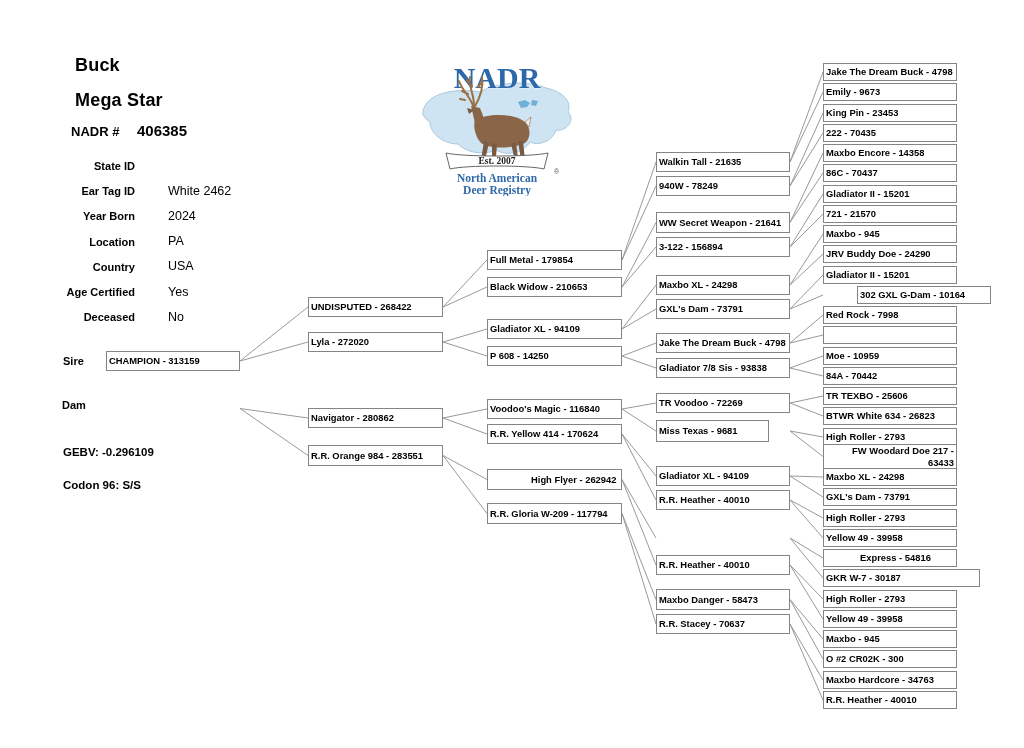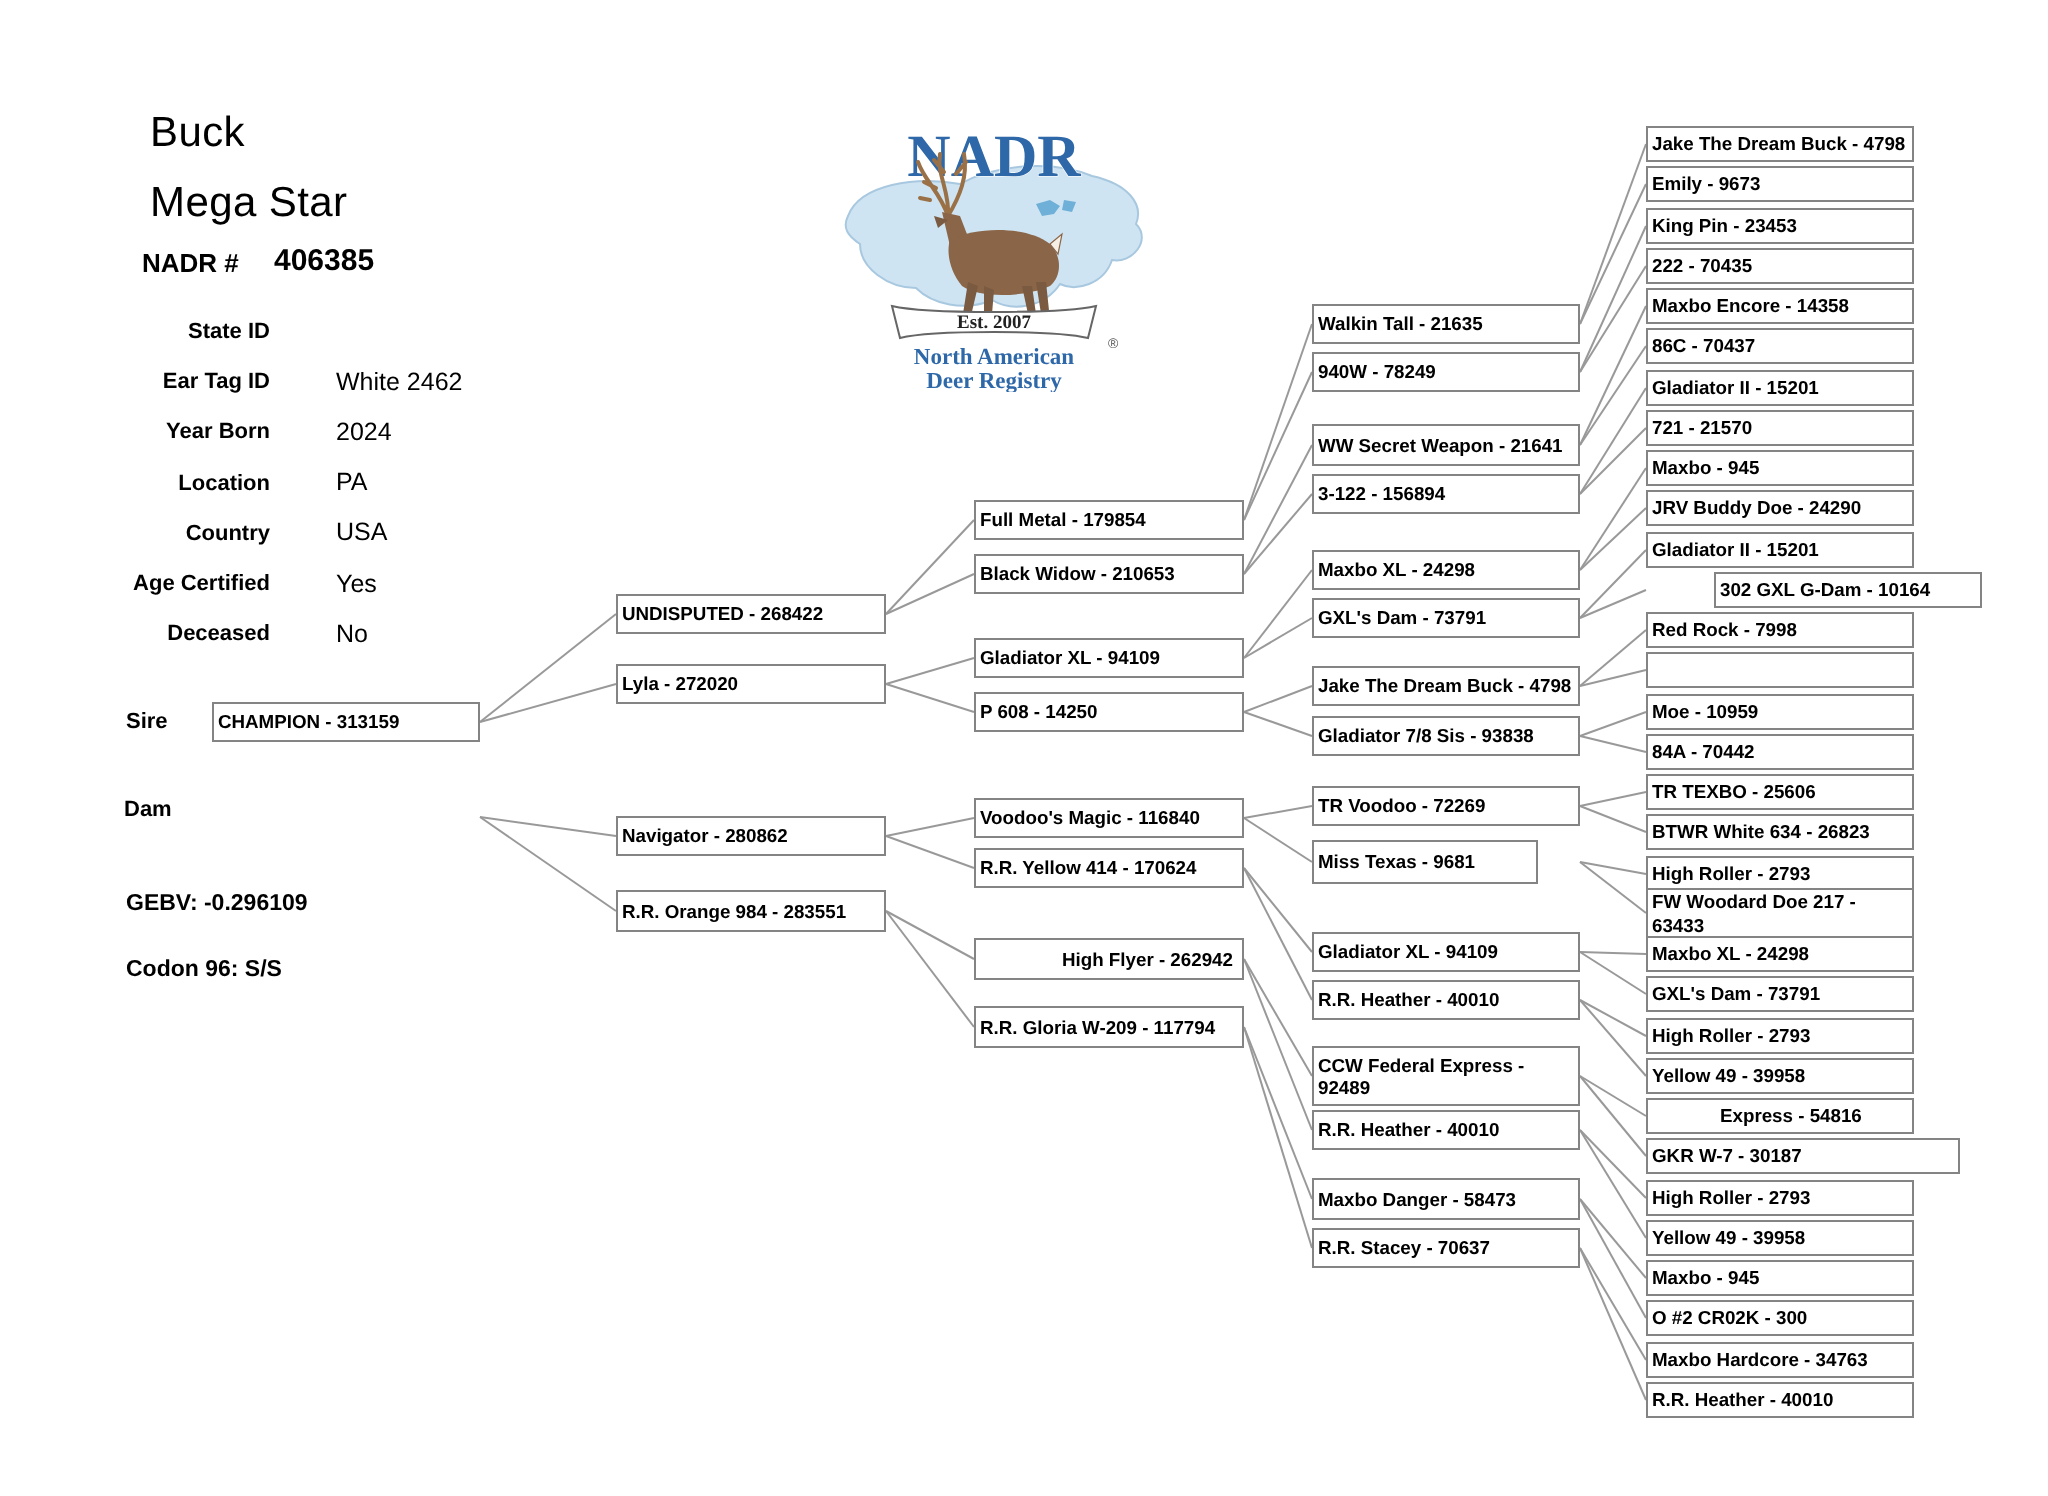--- a/index.html
+++ b/index.html
@@ -1,19 +1,19 @@
 <!DOCTYPE html>
 <html><head>
 <meta charset="utf-8">
 <style>
   html,body{margin:0;padding:0;background:#fff;}
   #page{position:relative;width:1024px;height:748px;background:#ffffff;overflow:hidden;
         font-family:"Liberation Sans","DejaVu Sans",sans-serif;color:#000;}
   .abs{position:absolute;}
-  .title{font-size:21px;font-weight:normal;letter-spacing:.2px;}
+  .title{font-size:18px;font-weight:bold;letter-spacing:.2px;}
   .nadr-label{font-size:13px;font-weight:bold;}
   .nadr-num{font-size:15px;font-weight:bold;}
   .field-label{font-size:11px;font-weight:bold;text-align:right;width:95px;}
   .field-value{font-size:12.5px;}
   .gen-label{font-size:11px;font-weight:bold;}
   .genetics{font-size:11.5px;font-weight:bold;}
   .node{position:absolute;border:1.5px solid #848484;background:#fff;
         font-size:9.4px;font-weight:bold;line-height:1.18;
         padding:1px 2px;display:flex;align-items:center;overflow:hidden;
         box-sizing:border-box;white-space:nowrap;}
@@ -167,21 +167,20 @@
     <div class="node" style="left: 656px; top: 212px; width: 134px; height: 21px;">WW Secret Weapon - 21641</div>
     <div class="node" style="left: 656px; top: 237px; width: 134px; height: 20px;">3-122 - 156894</div>
     <div class="node" style="left: 656px; top: 275px; width: 134px; height: 20px;">Maxbo XL - 24298</div>
     <div class="node" style="left: 656px; top: 299px; width: 134px; height: 20px;">GXL's Dam - 73791</div>
     <div class="node" style="left: 656px; top: 333px; width: 134px; height: 20px;">Jake The Dream Buck - 4798</div>
     <div class="node" style="left: 656px; top: 358px; width: 134px; height: 20px;">Gladiator 7/8 Sis - 93838</div>
     <div class="node" style="left: 656px; top: 393px; width: 134px; height: 20px;">TR Voodoo - 72269</div>
     <div class="node" style="left: 656px; top: 420px; width: 113px; height: 22px;">Miss Texas - 9681</div>
     <div class="node" style="left: 656px; top: 466px; width: 134px; height: 20px;">Gladiator XL - 94109</div>
     <div class="node" style="left: 656px; top: 490px; width: 134px; height: 20px;">R.R. Heather - 40010</div>
-    <div class="node wrap" style="left: 656px; top: 523px; width: 134px; height: 30px;">CCW Federal Express - 92489</div>
     <div class="node" style="left: 656px; top: 555px; width: 134px; height: 20px;">R.R. Heather - 40010</div>
     <div class="node" style="left: 656px; top: 589px; width: 134px; height: 21px;">Maxbo Danger - 58473</div>
     <div class="node" style="left: 656px; top: 614px; width: 134px; height: 20px;">R.R. Stacey - 70637</div>
     <div class="node" style="left: 823px; top: 63px; width: 134px; height: 18px;">Jake The Dream Buck - 4798</div>
     <div class="node" style="left: 823px; top: 83px; width: 134px; height: 18px;">Emily - 9673</div>
     <div class="node" style="left: 823px; top: 104px; width: 134px; height: 18px;">King Pin - 23453</div>
     <div class="node" style="left: 823px; top: 124px; width: 134px; height: 18px;">222 - 70435</div>
     <div class="node" style="left: 823px; top: 144px; width: 134px; height: 18px;">Maxbo Encore - 14358</div>
     <div class="node" style="left: 823px; top: 164px; width: 134px; height: 18px;">86C - 70437</div>
     <div class="node" style="left: 823px; top: 185px; width: 134px; height: 18px;">Gladiator II - 15201</div>
@@ -190,21 +189,21 @@
     <div class="node" style="left: 823px; top: 245px; width: 134px; height: 18px;">JRV Buddy Doe - 24290</div>
     <div class="node" style="left: 823px; top: 266px; width: 134px; height: 18px;">Gladiator II - 15201</div>
     <div class="node" style="left: 823px; top: 286px; width: 134px; height: 18px; margin-left: 34px;">302 GXL G-Dam - 10164</div>
     <div class="node" style="left: 823px; top: 306px; width: 134px; height: 18px;">Red Rock - 7998</div>
     <div class="node" style="left: 823px; top: 326px; width: 134px; height: 18px;"></div>
     <div class="node" style="left: 823px; top: 347px; width: 134px; height: 18px;">Moe - 10959</div>
     <div class="node" style="left: 823px; top: 367px; width: 134px; height: 18px;">84A - 70442</div>
     <div class="node" style="left: 823px; top: 387px; width: 134px; height: 18px;">TR TEXBO - 25606</div>
     <div class="node" style="left: 823px; top: 407px; width: 134px; height: 18px;">BTWR White 634 - 26823</div>
     <div class="node" style="left: 823px; top: 428px; width: 134px; height: 18px;">High Roller - 2793</div>
-    <div class="node wrap" style="left: 823px; top: 444px; width: 134px; height: 25px;">FW Woodard Doe 217 - 63433</div>
+    <div class="node wrap" style="left: 823px; top: 444px; width: 134px; height: 25px; text-align: right;">FW Woodard Doe 217 - 63433</div>
     <div class="node" style="left: 823px; top: 468px; width: 134px; height: 18px;">Maxbo XL - 24298</div>
     <div class="node" style="left: 823px; top: 488px; width: 134px; height: 18px;">GXL's Dam - 73791</div>
     <div class="node" style="left: 823px; top: 509px; width: 134px; height: 18px;">High Roller - 2793</div>
     <div class="node" style="left: 823px; top: 529px; width: 134px; height: 18px;">Yellow 49 - 39958</div>
     <div class="node" style="left: 823px; top: 549px; width: 134px; height: 18px; padding-left: 36px;">Express - 54816</div>
     <div class="node" style="left: 823px; top: 569px; width: 157px; height: 18px;">GKR W-7 - 30187</div>
     <div class="node" style="left: 823px; top: 590px; width: 134px; height: 18px;">High Roller - 2793</div>
     <div class="node" style="left: 823px; top: 610px; width: 134px; height: 18px;">Yellow 49 - 39958</div>
     <div class="node" style="left: 823px; top: 630px; width: 134px; height: 18px;">Maxbo - 945</div>
     <div class="node" style="left: 823px; top: 650px; width: 134px; height: 18px;">O #2 CR02K - 300</div>

